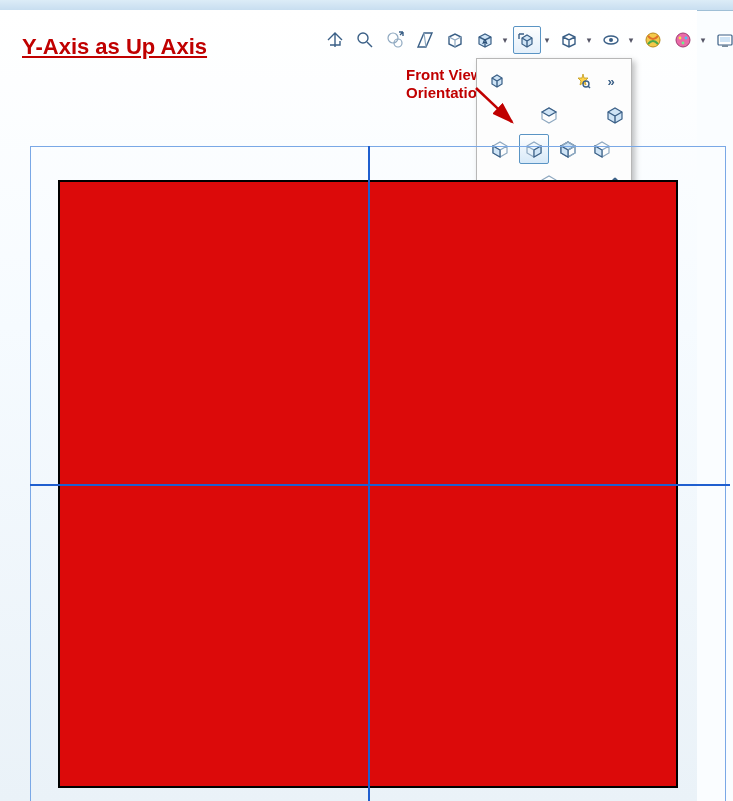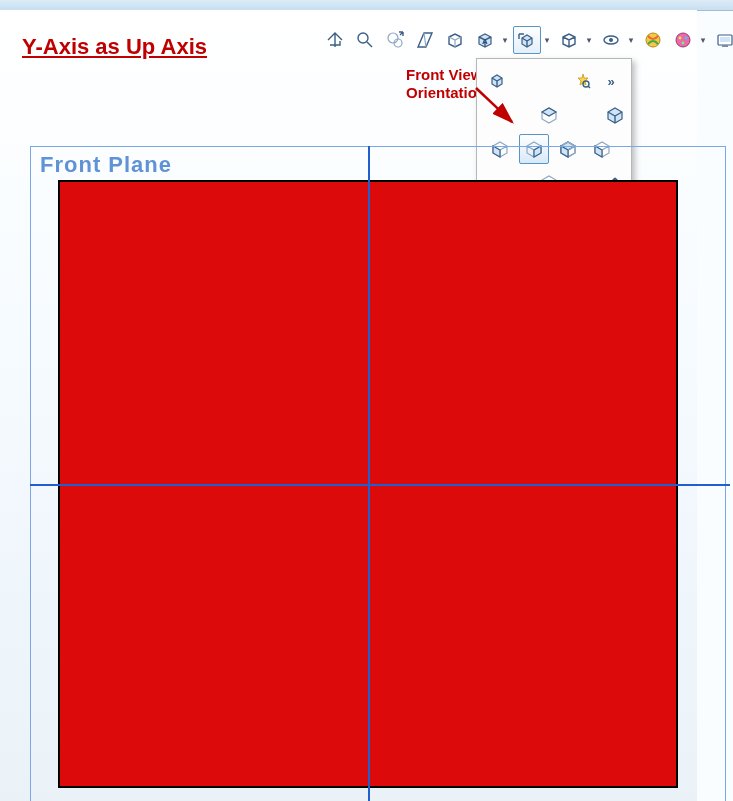--- a/index.html
+++ b/index.html
@@ -268,15 +268,14 @@
       <path d="M0 0 L9 3 L0 6 Z" fill="#c00000"></path>
         </marker>
       </defs>
     <line x1="4" y1="6" x2="40" y2="40" stroke="#c00000" stroke-width="2.5" marker-end="url(#ah)"></line>
   </svg>
 
   <div class="plane-rect"></div>
   <div class="red-body"></div>
   <div class="origin-v"></div>
   <div class="origin-h"></div>
-  <div class="plane-label">Front Plane</div>
 
 </div>
 
 </body></html>

